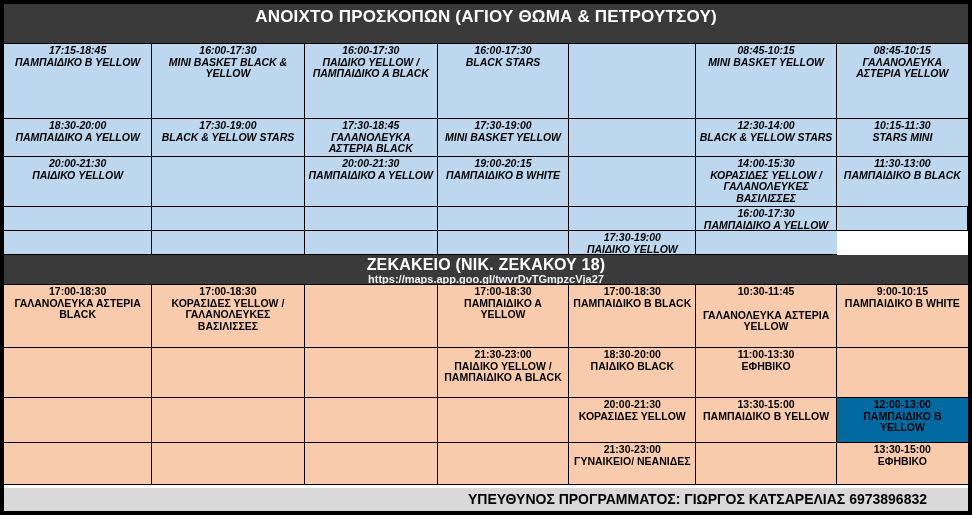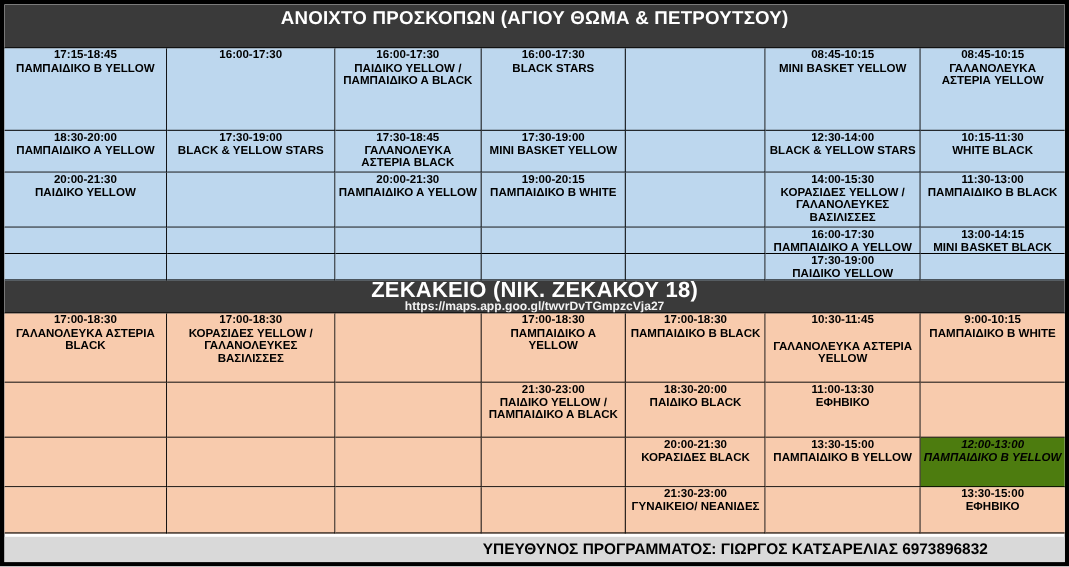--- a/index.html
+++ b/index.html
@@ -23,21 +23,21 @@
     overflow: hidden;
   }
   .section-header.h1 { height: 40px; padding-top: 3px; }
   .section-header.h2 { height: 30px; padding-top: 1px; }
 
   .section-title {
     font-weight: bold;
     letter-spacing: 0.2px;
   }
   .h1 .section-title { font-size: 17px; line-height: 20px; }
-  .h2 .section-title { font-size: 20px; line-height: 17px; }
+  .h2 .section-title { font-size: 16px; line-height: 17px; }
 
   .section-link {
     font-weight: bold;
     font-size: 11px;
     line-height: 12px;
     color: #f2f2f2;
     text-decoration: none;
     display: block;
   }
 
@@ -62,47 +62,48 @@
     line-height: 11.5px;
     color: #000;
   }
   .cell-gap-spacer { height: 12px; }
 
   .board-footer {
     height: 23px;
     margin-top: 3px;
     background: #d9d9d9;
     text-align: right;
-    padding-right: 70px;
+    padding-right: 41px;
     overflow: hidden;
   }
   .footer-text {
     font-size: 14px;
     font-weight: bold;
     line-height: 23px;
     color: #000;
     white-space: nowrap;
   }
 </style>
 </head>
 <body>
 
 <div class="board" style="border-color: rgb(0, 0, 0);">
 
   <div class="section-header h1" style="background: rgb(58, 58, 58); color: rgb(255, 255, 255);">
     <div class="section-title">ΑΝΟΙΧΤΟ ΠΡΟΣΚΟΠΩΝ (ΑΓΙΟΥ ΘΩΜΑ &amp; ΠΕΤΡΟΥΤΣΟΥ)</div>
   </div>
 
-  <div class="schedule-grid" style="grid-template-rows: 75px 38px 50px 24px 24px;">
+  <div class="schedule-grid" style="grid-template-rows: 75px 38px 50px 24px 24px; font-style: italic;">
       <div class="schedule-cell" style="background: rgb(189, 215, 238);">
         <div class="cell-time">17:15-18:45</div>
         <div class="cell-name">ΠΑΜΠΑΙΔΙΚΟ Β YELLOW</div>
       </div>
       <div class="schedule-cell" style="background: rgb(189, 215, 238);">
         <div class="cell-time">16:00-17:30</div>
+        <div class="cell-name">MINI BASKET BLACK &amp; YELLOW</div>
       </div>
       <div class="schedule-cell" style="background: rgb(189, 215, 238);">
         <div class="cell-time">16:00-17:30</div>
         <div class="cell-name">ΠΑΙΔΙΚΟ YELLOW / ΠΑΜΠΑΙΔΙΚΟ Α BLACK</div>
       </div>
       <div class="schedule-cell" style="background: rgb(189, 215, 238);">
         <div class="cell-time">16:00-17:30</div>
         <div class="cell-name">BLACK STARS</div>
       </div>
       <div class="schedule-cell" style="background: rgb(189, 215, 238);"></div>
@@ -130,21 +131,21 @@
         <div class="cell-time">17:30-19:00</div>
         <div class="cell-name">MINI BASKET YELLOW</div>
       </div>
       <div class="schedule-cell" style="background: rgb(189, 215, 238);"></div>
       <div class="schedule-cell" style="background: rgb(189, 215, 238);">
         <div class="cell-time">12:30-14:00</div>
         <div class="cell-name">BLACK &amp; YELLOW STARS</div>
       </div>
       <div class="schedule-cell last-col" style="background: rgb(189, 215, 238);">
         <div class="cell-time">10:15-11:30</div>
-        <div class="cell-name">WHITE BLACK</div>
+        <div class="cell-name">STARS MINI</div>
       </div>
       <div class="schedule-cell" style="background: rgb(189, 215, 238);">
         <div class="cell-time">20:00-21:30</div>
         <div class="cell-name">ΠΑΙΔΙΚΟ  YELLOW</div>
       </div>
       <div class="schedule-cell" style="background: rgb(189, 215, 238);"></div>
       <div class="schedule-cell" style="background: rgb(189, 215, 238);">
         <div class="cell-time">20:00-21:30</div>
         <div class="cell-name">ΠΑΜΠΑΙΔΙΚΟ Α YELLOW</div>
       </div>
@@ -162,24 +163,20 @@
         <div class="cell-name">ΠΑΜΠΑΙΔΙΚΟ Β BLACK</div>
       </div>
       <div class="schedule-cell" style="background: rgb(189, 215, 238);"></div>
       <div class="schedule-cell" style="background: rgb(189, 215, 238);"></div>
       <div class="schedule-cell" style="background: rgb(189, 215, 238);"></div>
       <div class="schedule-cell" style="background: rgb(189, 215, 238);"></div>
       <div class="schedule-cell" style="background: rgb(189, 215, 238);"></div>
       <div class="schedule-cell" style="background: rgb(189, 215, 238);">
         <div class="cell-time">16:00-17:30</div>
         <div class="cell-name">ΠΑΜΠΑΙΔΙΚΟ Α YELLOW</div>
-      </div>
-      <div class="schedule-cell last-col" style="background: rgb(189, 215, 238);">
-        <div class="cell-time">13:00-14:15</div>
-        <div class="cell-name">MINI BASKET BLACK</div>
       </div>
       <div class="schedule-cell" style="background: rgb(189, 215, 238);"></div>
       <div class="schedule-cell" style="background: rgb(189, 215, 238);"></div>
       <div class="schedule-cell" style="background: rgb(189, 215, 238);"></div>
       <div class="schedule-cell" style="background: rgb(189, 215, 238);"></div>
       <div class="schedule-cell" style="background: rgb(189, 215, 238);"></div>
       <div class="schedule-cell" style="background: rgb(189, 215, 238);">
         <div class="cell-time">17:30-19:00</div>
         <div class="cell-name">ΠΑΙΔΙΚΟ YELLOW</div>
       </div>
@@ -233,27 +230,27 @@
         <div class="cell-time">11:00-13:30</div>
         <div class="cell-name">ΕΦΗΒΙΚΟ</div>
       </div>
       <div class="schedule-cell last-col" style="background: rgb(248, 203, 173);"></div>
       <div class="schedule-cell" style="background: rgb(248, 203, 173);"></div>
       <div class="schedule-cell" style="background: rgb(248, 203, 173);"></div>
       <div class="schedule-cell" style="background: rgb(248, 203, 173);"></div>
       <div class="schedule-cell" style="background: rgb(248, 203, 173);"></div>
       <div class="schedule-cell" style="background: rgb(248, 203, 173);">
         <div class="cell-time">20:00-21:30</div>
-        <div class="cell-name">ΚΟΡΑΣΙΔΕΣ BLACK</div>
+        <div class="cell-name">ΚΟΡΑΣΙΔΕΣ YELLOW</div>
       </div>
       <div class="schedule-cell" style="background: rgb(248, 203, 173);">
         <div class="cell-time">13:30-15:00</div>
         <div class="cell-name">ΠΑΜΠΑΙΔΙΚΟ Β YELLOW</div>
       </div>
-      <div class="schedule-cell last-col" style="background: #4d7c0f; font-style: italic;">
+      <div class="schedule-cell last-col" style="background: #0369a1;">
         <div class="cell-time">12:00-13:00</div>
         <div class="cell-name">ΠΑΜΠΑΙΔΙΚΟ Β YELLOW</div>
       </div>
       <div class="schedule-cell" style="background: rgb(248, 203, 173);"></div>
       <div class="schedule-cell" style="background: rgb(248, 203, 173);"></div>
       <div class="schedule-cell" style="background: rgb(248, 203, 173);"></div>
       <div class="schedule-cell" style="background: rgb(248, 203, 173);"></div>
       <div class="schedule-cell" style="background: rgb(248, 203, 173);">
         <div class="cell-time">21:30-23:00</div>
         <div class="cell-name">ΓΥΝΑΙΚΕΙΟ/ ΝΕΑΝΙΔΕΣ</div>

